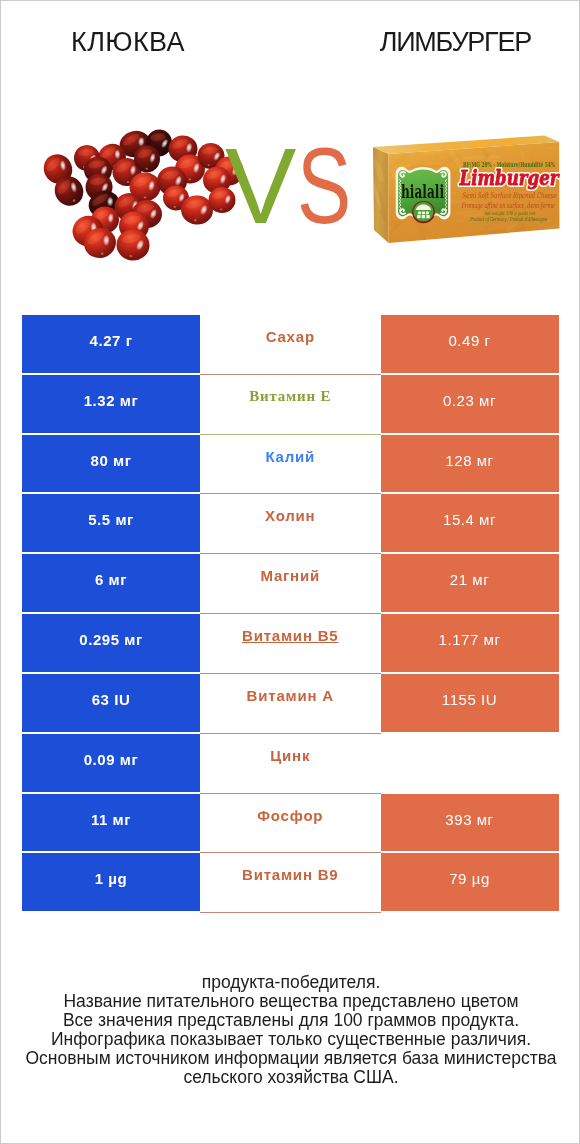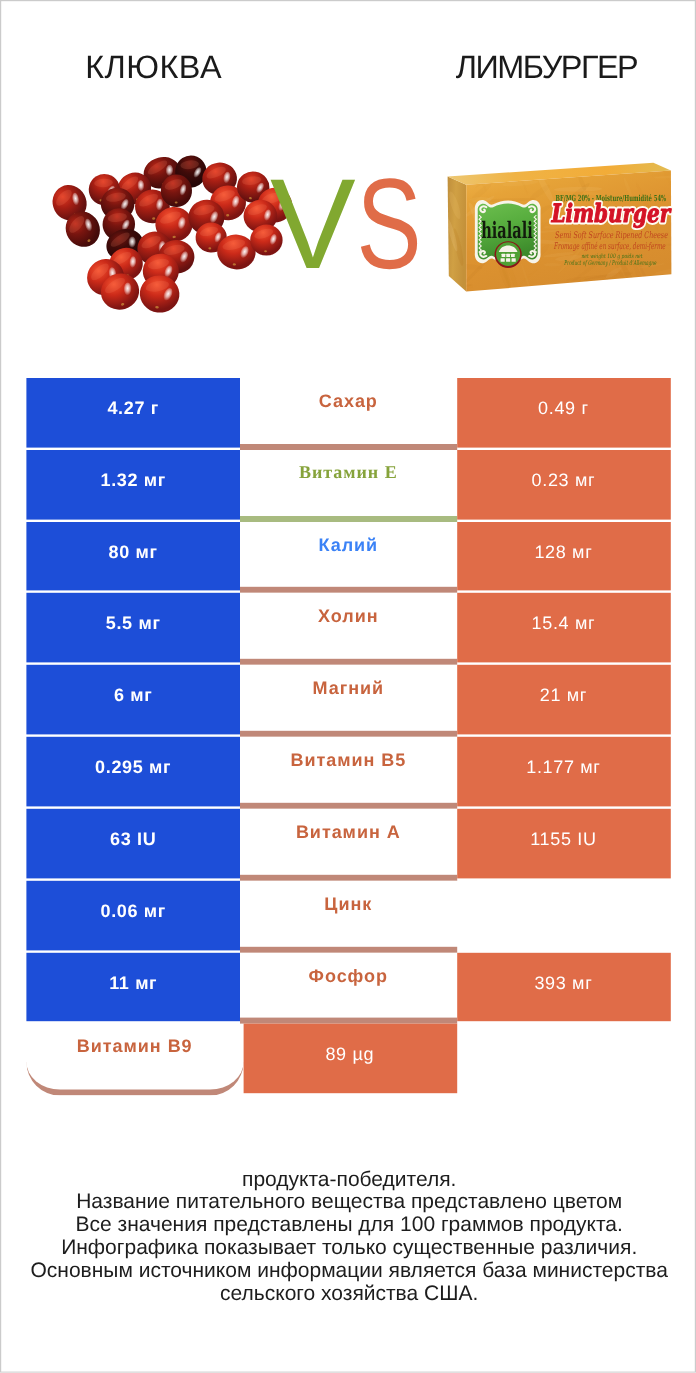--- a/index.html
+++ b/index.html
@@ -1,31 +1,31 @@
 <!DOCTYPE html>
 <html><head>
 <meta charset="utf-8">
 <style>
   html,body{margin:0;padding:0;}
   body{width:580px;height:1144px;background:#fff;font-family:"Liberation Sans",sans-serif;overflow:hidden;}
   .page{position:relative;width:580px;height:1144px;box-sizing:border-box;border:1px solid #cbcbcb;overflow:hidden;}
-  .hdr{position:absolute;top:18px;left:0;width:580px;height:120px;text-decoration:underline;}
+  .hdr{position:absolute;top:4px;left:0;width:580px;height:120px;text-decoration:underline;}
   .hdr .t{position:absolute;top:22px;font-size:27px;color:#1a1a1a;text-align:center;letter-spacing:.4px;}
   #t1{left:-18px;width:290px;}
   #t2{left:310px;width:290px;letter-spacing:-1.25px;text-indent:-1.25px;}
   .imgs{position:absolute;top:0px;left:0;width:580px;height:300px;}
   .berries{position:absolute;left:0;top:0;}
   .cheese{position:absolute;left:0;top:0;}
   .vs{position:absolute;left:224px;top:135px;font-size:107px;font-weight:400;letter-spacing:0px;line-height:100px;}
   .vs .v{color:#81a830;}
   .vs .s{color:#e06c48;display:inline-block;transform:scaleX(0.76);transform-origin:left center;margin-left:1px;}
   .tbl{position:absolute;left:21px;top:314px;width:536.5px;}
   .row{display:flex;height:57.83px;margin-bottom:2px;}
   .c1{width:178px;background:#1d4ed8;color:#fff;display:flex;align-items:center;justify-content:center;font-size:15px;font-weight:700;letter-spacing:0.55px;padding-bottom:7px;box-sizing:border-box;}
-  .c2{width:180.5px;background:#fff;height:59.83px;display:flex;align-items:center;justify-content:center;font-size:15px;font-weight:700;letter-spacing:0.8px;padding-bottom:16px;box-sizing:border-box;border-bottom:5px solid #fca5a5;}
+  .c2{width:180.5px;background:#fff;height:59.83px;display:flex;align-items:center;justify-content:center;font-size:15px;font-weight:700;letter-spacing:0.8px;padding-bottom:16px;box-sizing:border-box;border-bottom:1px solid #fca5a5;}
   .c3{width:178px;background:#e06c48;color:#fff;display:flex;align-items:center;justify-content:center;font-size:15px;font-weight:400;letter-spacing:0.55px;padding-bottom:7px;box-sizing:border-box;}
   .foot{position:absolute;top:972px;left:0;width:580px;text-align:center;font-size:17.5px;color:#1d1d1d;line-height:19.1px;}
 </style>
 </head>
 <body>
 
 <div class="page">
   <div class="hdr">
     <div class="t" id="t1">КЛЮКВА</div>
     <div class="t" id="t2">ЛИМБУРГЕР</div>
@@ -701,40 +701,41 @@
         <div class="c2" style="color: rgb(200, 100, 62); border-bottom-color: rgb(192, 136, 120);">Холин</div>
         <div class="c3">15.4 мг</div>
       </div>
       <div class="row">
         <div class="c1">6 мг</div>
         <div class="c2" style="color: rgb(200, 100, 62); border-bottom-color: rgb(192, 136, 120);">Магний</div>
         <div class="c3">21 мг</div>
       </div>
       <div class="row">
         <div class="c1">0.295 мг</div>
-        <div class="c2" style="color: rgb(200, 100, 62); border-bottom-color: rgb(192, 136, 120);">Витамин B5</div>
+        <div class="c2" style="color: rgb(200, 100, 62); border-bottom-color: rgb(192, 136, 120); text-decoration: underline;">Витамин B5</div>
         <div class="c3">1.177 мг</div>
       </div>
       <div class="row">
         <div class="c1">63 IU</div>
         <div class="c2" style="color: rgb(200, 100, 62); border-bottom-color: rgb(192, 136, 120);">Витамин A</div>
         <div class="c3">1155 IU</div>
       </div>
       <div class="row">
-        <div class="c1">0.06 мг</div>
+        <div class="c1">0.09 мг</div>
         <div class="c2" style="color: rgb(200, 100, 62); border-bottom-color: rgb(192, 136, 120);">Цинк</div>
       </div>
       <div class="row">
         <div class="c1">11 мг</div>
         <div class="c2" style="color: rgb(200, 100, 62); border-bottom-color: rgb(192, 136, 120);">Фосфор</div>
         <div class="c3">393 мг</div>
       </div>
       <div class="row">
-        <div class="c2" style="color: rgb(200, 100, 62); border-bottom-color: rgb(192, 136, 120); border-radius: 28px;">Витамин B9</div>
-        <div class="c3">89 µg</div>
+        <div class="c1">1 µg</div>
+        <div class="c2" style="color: rgb(200, 100, 62); border-bottom-color: rgb(192, 136, 120);">Витамин B9</div>
+        <div class="c3">79 µg</div>
       </div>
     </div>
   <div class="foot" id="foot">
       <div>продукта-победителя.</div>
       <div>Название питательного вещества представлено цветом</div>
       <div>Все значения представлены для 100 граммов продукта.</div>
       <div>Инфографика показывает только существенные различия.</div>
       <div>Основным источником информации является база министерства</div>
       <div>сельского хозяйства США.</div>
     </div>

